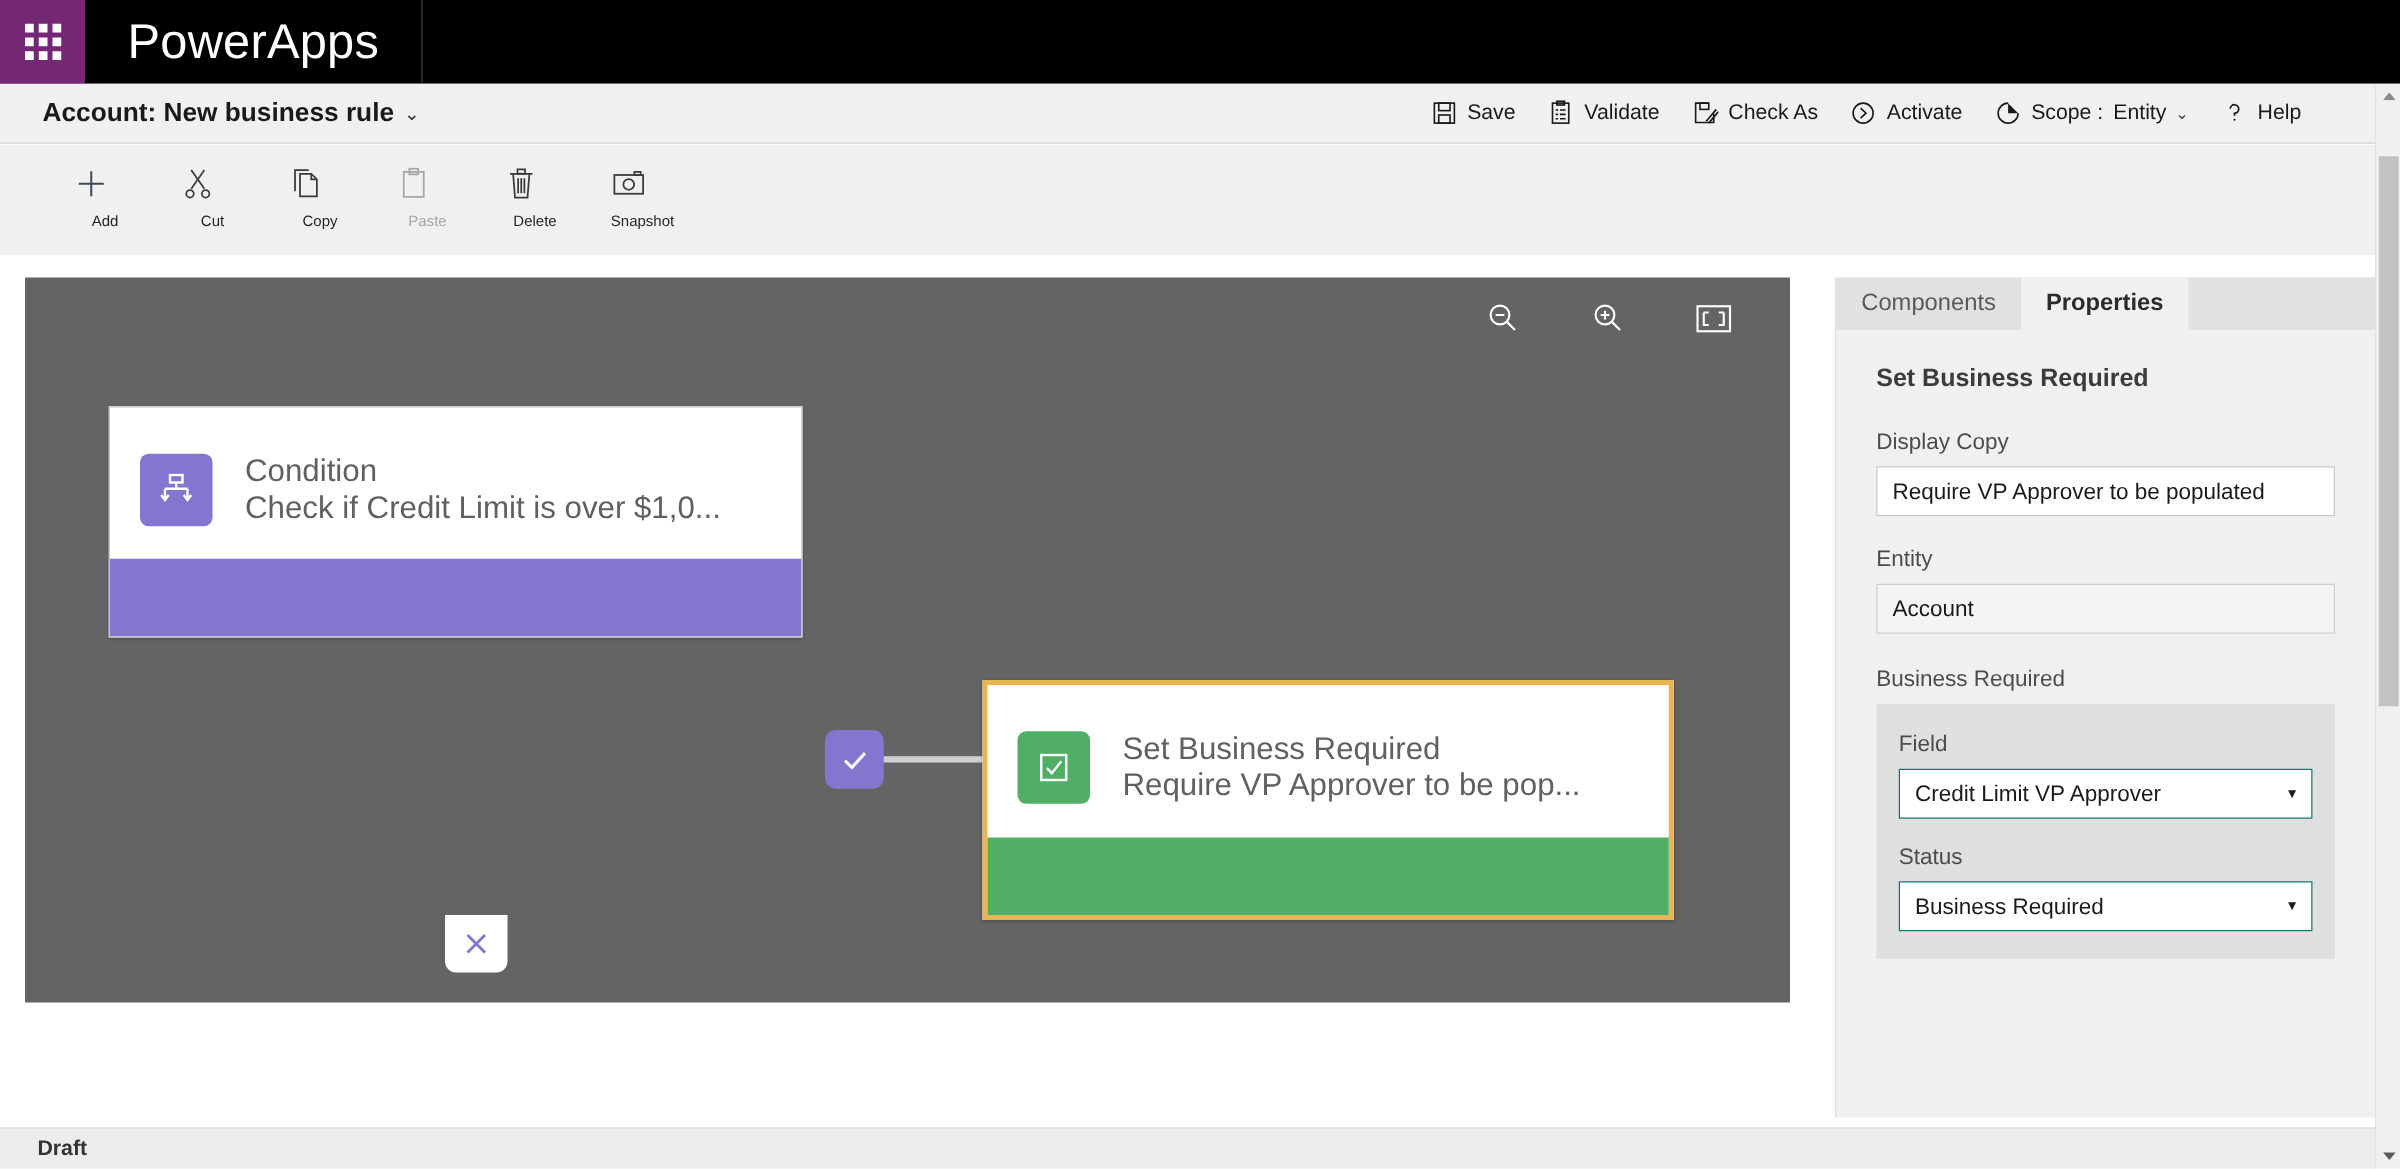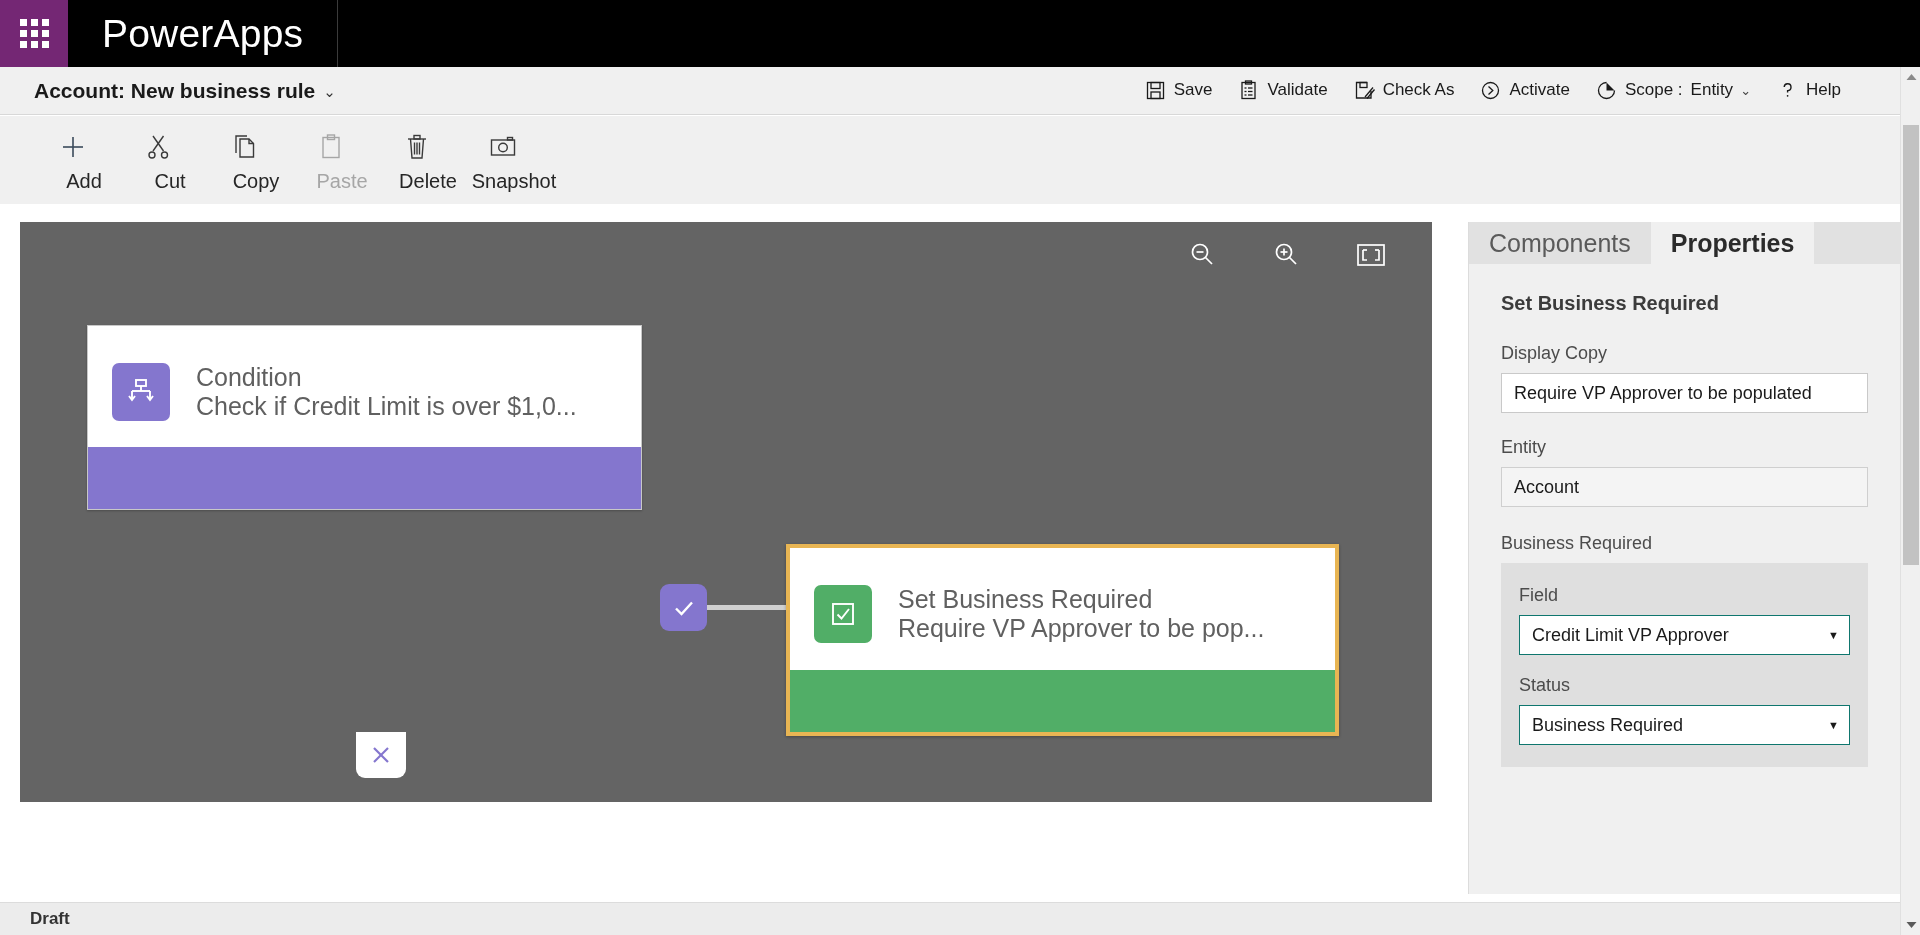--- a/index.html
+++ b/index.html
@@ -64,21 +64,21 @@
     background: #f0f0f0; display: flex; align-items: flex-start;
     padding-left: 30px; padding-top: 9px;
   }
   .tool {
     width: 86px; height: 70px; display: flex; flex-direction: column;
     align-items: center; justify-content: flex-start; gap: 9px;
     cursor: pointer; background: transparent; border: none;
     font-family: inherit; padding-top: 8px;
   }
   .tool .ic { height: 28px; display: flex; align-items: center; justify-content: center; }
-  .tool .lb { font-size: 20px; color: #262626; margin-left: 22px; }
+  .tool .lb { font-size: 12px; color: #262626; margin-left: 22px; }
   .tool.disabled { cursor: default; }
   .tool.disabled .lb { color: #a6a6a6; }
 
   
   .canvas {
     position: absolute; left: 20px; top: 222px;
     width: 1412px; height: 580px;
     background: #646464; overflow: hidden;
   }
   .canvas-tools {
@@ -132,21 +132,21 @@
   }
 
   
   .pane {
     position: absolute; left: 1468px; top: 222px; width: 432px; height: 672px;
     background: #f0f0f0; border-left: 1px solid #dcdcdc;
   }
   .tabstrip { display: flex; height: 42px; background: #f0f0f0; }
   .tab {
     display: flex; align-items: center; padding: 0 20px; height: 42px;
-    font-size: 25px; color: #5a5a5a; background: #e1e1e1; cursor: pointer;
+    font-size: 19px; color: #5a5a5a; background: #e1e1e1; cursor: pointer;
     border: none; font-family: inherit;
   }
   .tab.active { background: #f0f0f0; color: #2b2b2b; font-weight: 700; }
   .tab-filler { flex: 1; background: #e1e1e1; }
   .pane-body { padding: 28px 32px 0 32px; }
   .pane-title { font-size: 20px; font-weight: 700; color: #3b3b3b; margin-bottom: 28px; }
   .fld-label { font-size: 18px; color: #4c4c4c; margin-bottom: 9px; }
   .txtbox {
     width: 100%; height: 40px; background: #ffffff; border: 1px solid #c9c9c9;
     font-size: 18px; color: #1a1a1a; padding: 0 12px; font-family: inherit;

